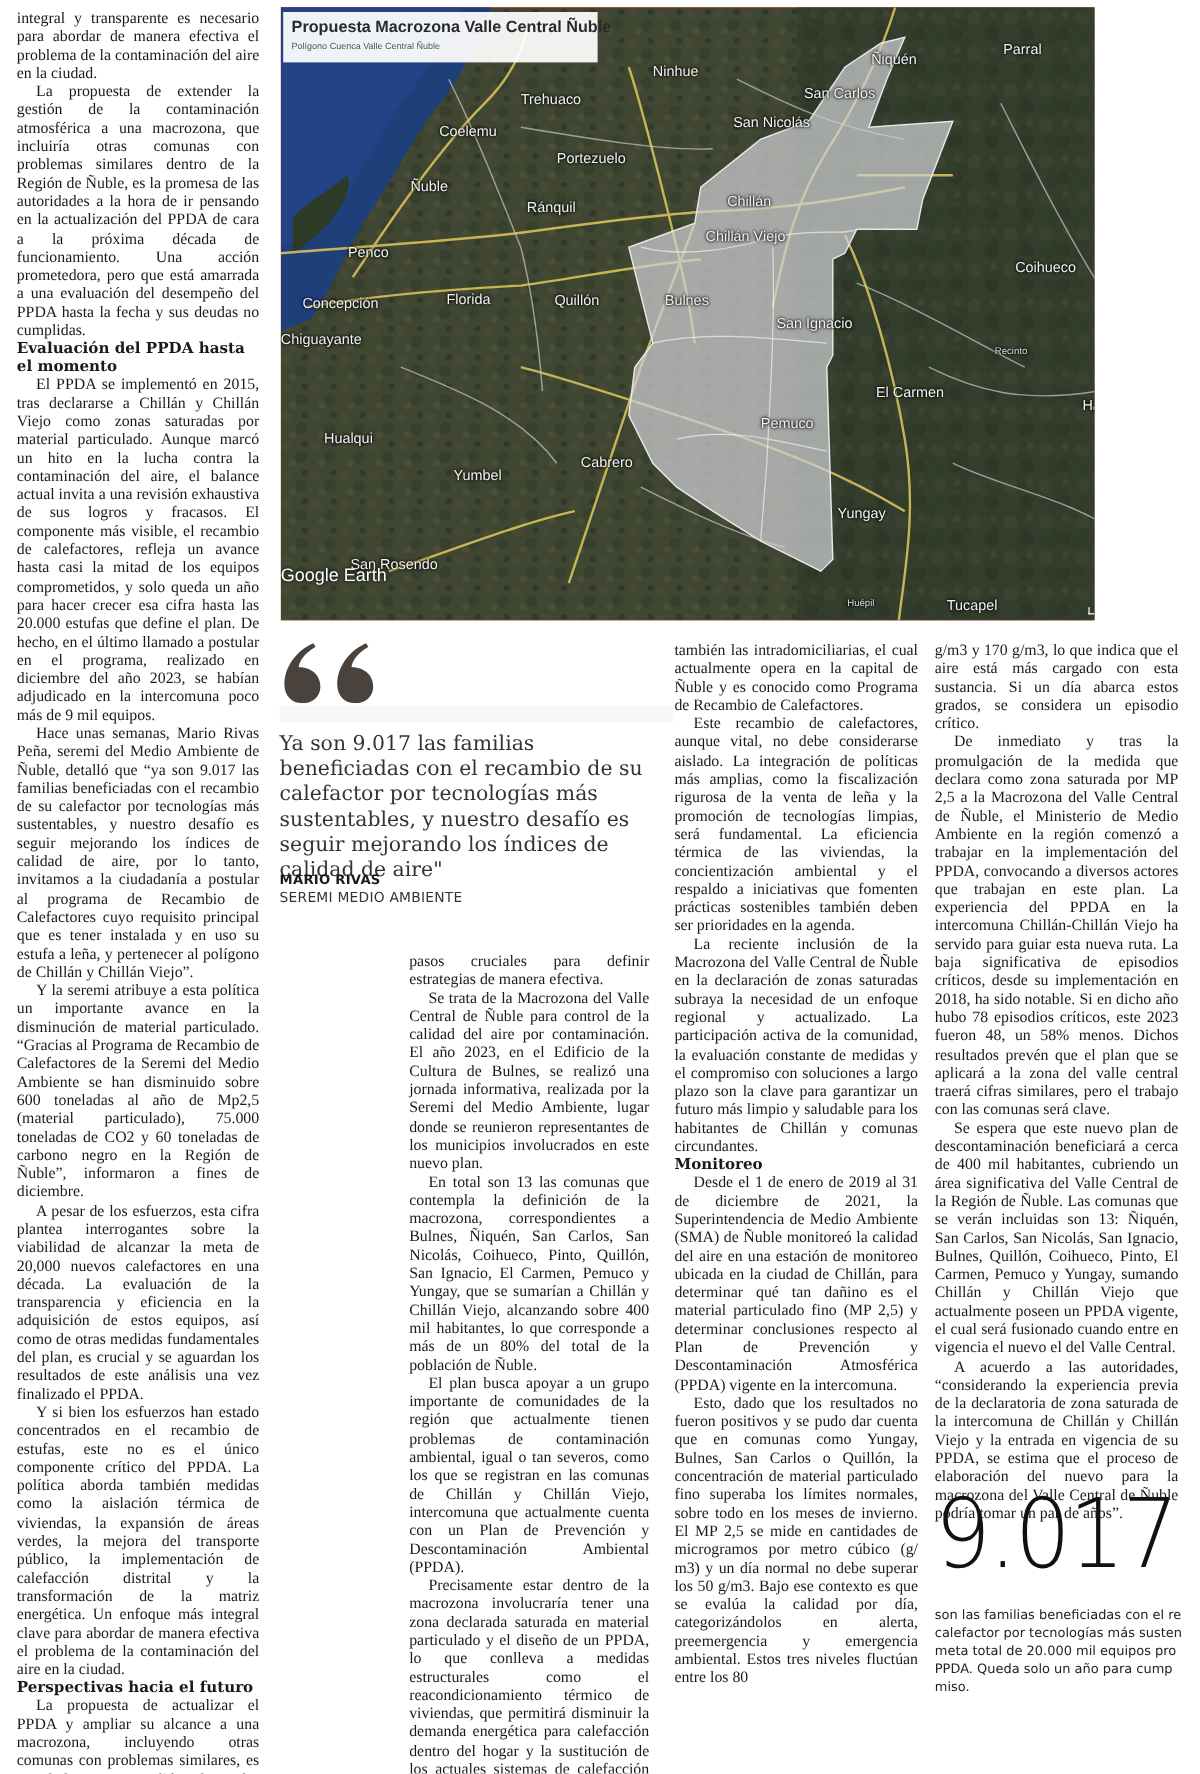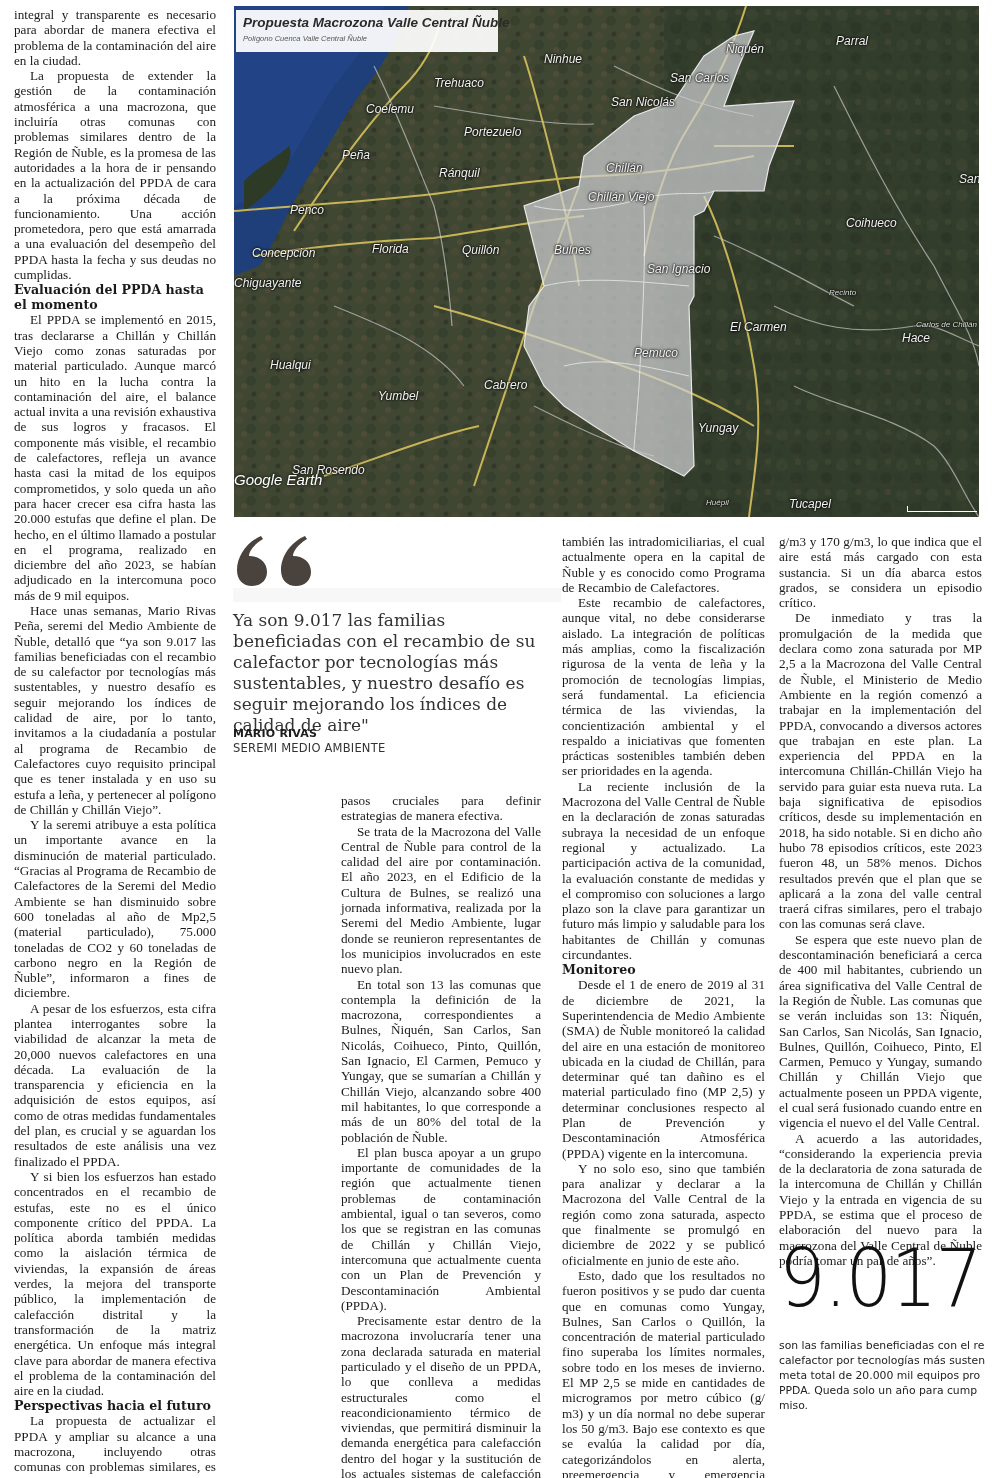--- a/index.html
+++ b/index.html
@@ -11,21 +11,21 @@
   .col p.noindent { text-indent: 0; }
   .col h3 { font-family: "DejaVu Serif", "Liberation Serif", serif; font-size: 12.6px; font-weight: bold; line-height: 15px; margin: 0; text-align: left; }
   .col h3.sp { }
 
   #col1 { left: 14px; top: 7px; width: 202px; }
   #col2 { left: 341px; top: 793px; width: 200px; }
   #col3 { left: 562px; top: 534px; width: 203px; }
   #col4 { left: 779px; top: 534px; width: 203px; }
 
   
-  #map { position: absolute; left: 234px; top: 6px; width: 745px; height: 511px; overflow: hidden; background: #c2410c; font-style: italic; }
+  #map { position: absolute; left: 234px; top: 6px; width: 678px; height: 511px; overflow: hidden; background: #c2410c; }
   #map svg { position: absolute; left: 0; top: 0; }
   .map-title-box { position: absolute; left: 2px; top: 4px; width: 262px; height: 42px; background: rgba(255,255,255,0.93); padding: 5px 7px; }
   .map-title { font-family: "Liberation Sans", "DejaVu Sans", sans-serif; font-weight: bold; font-size: 13.5px; color: #2a2a2a; white-space: nowrap; }
   .map-subtitle { font-family: "Liberation Sans", "DejaVu Sans", sans-serif; font-size: 7.5px; color: #555; margin-top: 4px; white-space: nowrap; }
   .map-label { position: absolute; font-family: "Liberation Sans", "DejaVu Sans", sans-serif; font-size: 12px; color: #f2f2f2; text-shadow: 0 0 2px #000, 0 0 3px #000; white-space: nowrap; }
   .map-label.small { font-size: 8px; color: #ddd; }
   .ge-logo { position: absolute; left: 0; top: 465px; font-family: "Liberation Sans", "DejaVu Sans", sans-serif; font-size: 15px; color: #fff; text-shadow: 0 0 3px #000; }
   .scale-bar { position: absolute; left: 673px; top: 500px; width: 70px; height: 6px; border-left: 1px solid #fff; border-bottom: 1px solid #fff; }
 
   
@@ -120,21 +120,21 @@
 
   <div class="map-title-box">
     <div class="map-title">Propuesta Macrozona Valle Central Ñuble</div>
     <div class="map-subtitle">Polígono Cuenca Valle Central Ñuble</div>
   </div>
 
   <span class="map-label" style="left:310px;top:46px;">Ninhue</span>
   <span class="map-label" style="left:200px;top:70px;">Trehuaco</span>
   <span class="map-label" style="left:132px;top:96px;">Coelemu</span>
   <span class="map-label" style="left:230px;top:119px;text-align:center;">Portezuelo</span>
-  <span class="map-label" style="left:108px;top:142px;">Peña</span>
+  <span class="map-label" style="left:108px;top:142px;">Ñuble</span>
   <span class="map-label" style="left:205px;top:160px;">Ránquil</span>
   <span class="map-label" style="left:56px;top:197px;">Penco</span>
   <span class="map-label" style="left:138px;top:236px;">Florida</span>
   <span class="map-label" style="left:228px;top:237px;">Quillón</span>
   <span class="map-label" style="left:0px;top:240px;padding-left:18px;">Concepción</span>
   <span class="map-label" style="left:0px;top:270px;">Chiguayante</span>
   <span class="map-label" style="left:36px;top:352px;">Hualqui</span>
   <span class="map-label" style="left:144px;top:383px;">Yumbel</span>
   <span class="map-label" style="left:250px;top:372px;">Cabrero</span>
   <span class="map-label" style="left:58px;top:457px;">San Rosendo</span>
@@ -180,21 +180,20 @@
     <p>En total son 13 las comunas que contempla la definición de la macrozona, correspondientes a Bulnes, Ñiquén, San Carlos, San Nicolás, Coihueco, Pinto, Quillón, San Ignacio, El Carmen, Pemuco y Yungay, que se sumarían a Chillán y Chillán Viejo, alcanzando sobre 400 mil habitantes, lo que corresponde a más de un 80% del total de la población de Ñuble.</p>
     <p>El plan busca apoyar a un grupo importante de comunidades de la región que actualmente tienen problemas de contaminación ambiental, igual o tan severos, como los que se registran en las comunas de Chillán y Chillán Viejo, intercomuna que actualmente cuenta con un Plan de Prevención y Descontaminación Ambiental (PPDA).</p>
     <p>Precisamente estar dentro de la macrozona involucraría tener una zona declarada saturada en material particulado y el diseño de un PPDA, lo que conlleva a medidas estructurales como el reacondicionamiento térmico de viviendas, que permitirá disminuir la demanda energética para calefacción dentro del hogar y la sustitución de los actuales sistemas de calefacción contaminantes por sistemas eficientes y con menos emisiones, que permitirá reducir las emisiones a la atmósfera y</p>
   </div>
 <div id="col3" class="col">
     <p class="noindent">también las intradomiciliarias, el cual actualmente opera en la capital de Ñuble y es conocido como Programa de Recambio de Calefactores.</p>
     <p>Este recambio de calefactores, aunque vital, no debe considerarse aislado. La integración de políticas más amplias, como la fiscalización rigurosa de la venta de leña y la promoción de tecnologías limpias, será fundamental. La eficiencia térmica de las viviendas, la concientización ambiental y el respaldo a iniciativas que fomenten prácticas sostenibles también deben ser prioridades en la agenda.</p>
     <p>La reciente inclusión de la Macrozona del Valle Central de Ñuble en la declaración de zonas saturadas subraya la necesidad de un enfoque regional y actualizado. La participación activa de la comunidad, la evaluación constante de medidas y el compromiso con soluciones a largo plazo son la clave para garantizar un futuro más limpio y saludable para los habitantes de Chillán y comunas circundantes.</p>
     <h3 class="sp">Monitoreo</h3>
     <p>Desde el 1 de enero de 2019 al 31 de diciembre de 2021, la Superintendencia de Medio Ambiente (SMA) de Ñuble monitoreó la calidad del aire en una estación de monitoreo ubicada en la ciudad de Chillán, para determinar qué tan dañino es el material particulado fino (MP 2,5) y determinar conclusiones respecto al Plan de Prevención y Descontaminación Atmosférica (PPDA) vigente en la intercomuna.</p>
-    <p>Y no solo eso, sino que también para analizar y declarar a la Macrozona del Valle Central de la región como zona saturada, aspecto que finalmente se promulgó en diciembre de 2022 y se publicó oficialmente en junio de este año.</p>
     <p>Esto, dado que los resultados no fueron positivos y se pudo dar cuenta que en comunas como Yungay, Bulnes, San Carlos o Quillón, la concentración de material particulado fino superaba los límites normales, sobre todo en los meses de invierno. El MP 2,5 se mide en cantidades de microgramos por metro cúbico (g/ m3) y un día normal no debe superar los 50 g/m3. Bajo ese contexto es que se evalúa la calidad por día, categorizándolos en alerta, preemergencia y emergencia ambiental. Estos tres niveles fluctúan entre los 80</p>
   </div>
 <div id="col4" class="col">
     <p class="noindent">g/m3 y 170 g/m3, lo que indica que el aire está más cargado con esta sustancia. Si un día abarca estos grados, se considera un episodio crítico.</p>
     <p>De inmediato y tras la promulgación de la medida que declara como zona saturada por MP 2,5 a la Macrozona del Valle Central de Ñuble, el Ministerio de Medio Ambiente en la región comenzó a trabajar en la implementación del PPDA, convocando a diversos actores que trabajan en este plan. La experiencia del PPDA en la intercomuna Chillán-Chillán Viejo ha servido para guiar esta nueva ruta. La baja significativa de episodios críticos, desde su implementación en 2018, ha sido notable. Si en dicho año hubo 78 episodios críticos, este 2023 fueron 48, un 58% menos. Dichos resultados prevén que el plan que se aplicará a la zona del valle central traerá cifras similares, pero el trabajo con las comunas será clave.</p>
     <p>Se espera que este nuevo plan de descontaminación beneficiará a cerca de 400 mil habitantes, cubriendo un área significativa del Valle Central de la Región de Ñuble. Las comunas que se verán incluidas son 13: Ñiquén, San Carlos, San Nicolás, San Ignacio, Bulnes, Quillón, Coihueco, Pinto, El Carmen, Pemuco y Yungay, sumando Chillán y Chillán Viejo que actualmente poseen un PPDA vigente, el cual será fusionado cuando entre en vigencia el nuevo el del Valle Central.</p>
     <p>A acuerdo a las autoridades, “considerando la experiencia previa de la declaratoria de zona saturada de la intercomuna de Chillán y Chillán Viejo y la entrada en vigencia de su PPDA, se estima que el proceso de elaboración del nuevo para la macrozona del Valle Central de Ñuble podría tomar un par de años”.</p>
   </div>
 
 <div id="stat">

